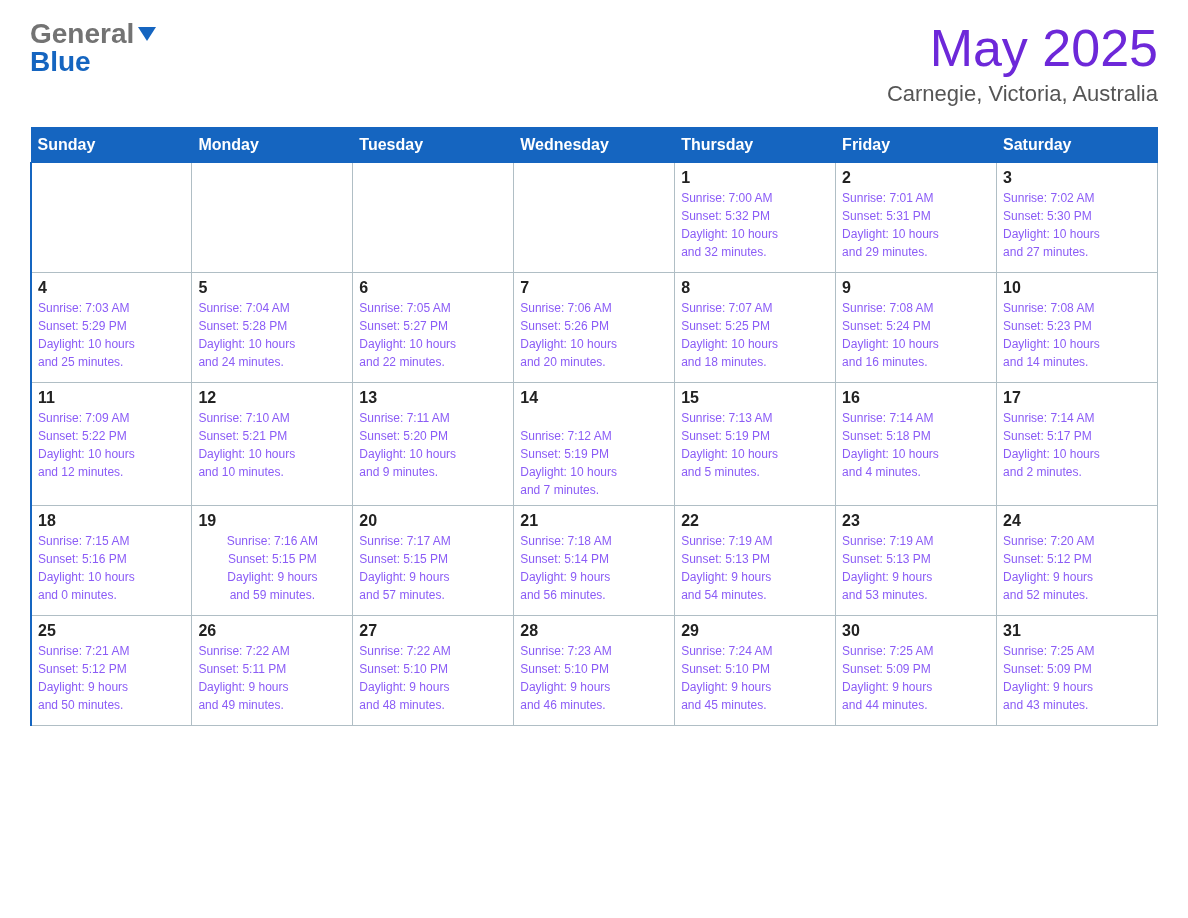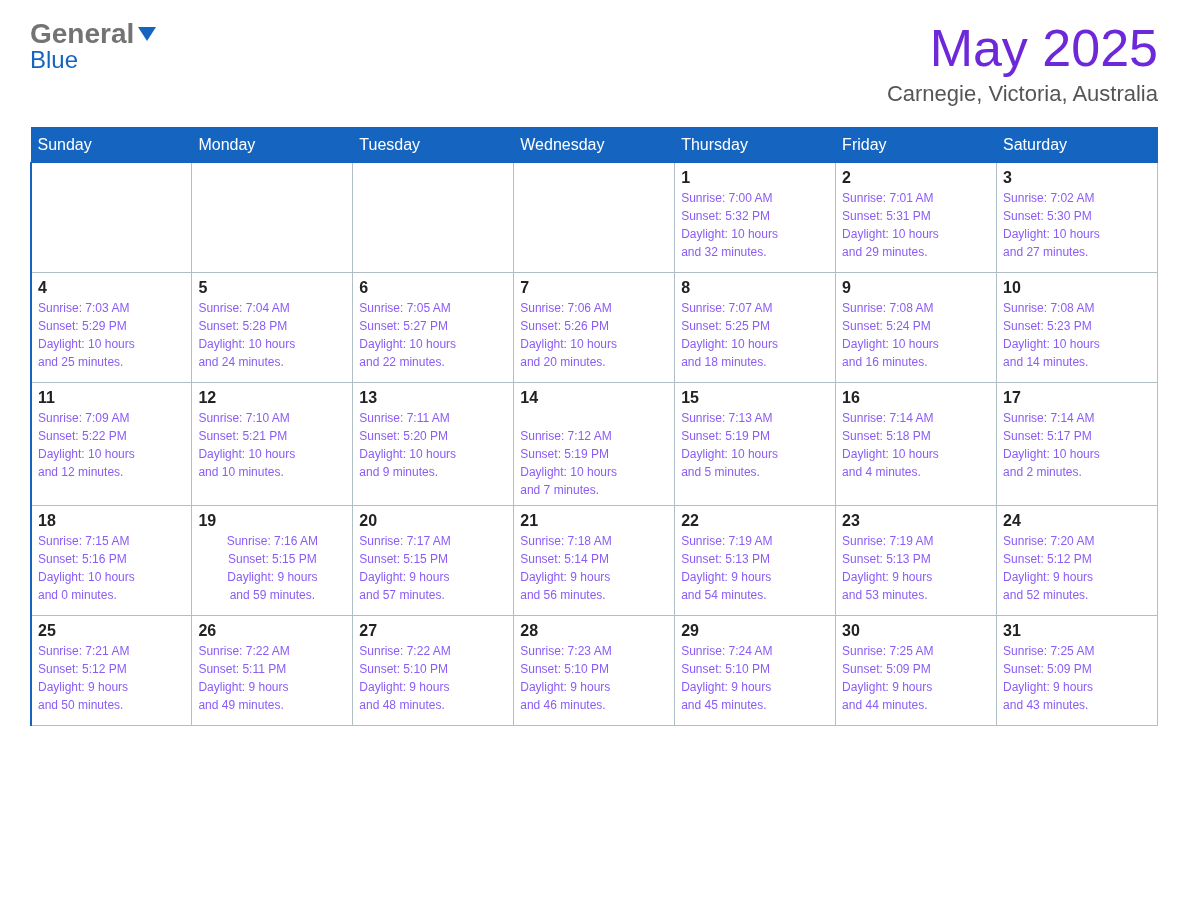--- a/index.html
+++ b/index.html
@@ -22,22 +22,22 @@
       flex-direction: column;
       align-items: flex-start;
     }
     .logo-text {
       font-size: 28px;
       font-weight: bold;
       color: #737373;
       line-height: 1;
     }
     .logo-line2 {
-      font-size: 24px;
-      font-weight: normal;
+      font-size: 28px;
+      font-weight: bold;
       color: #1565c0;
       line-height: 1;
     }
     .title-section {
       text-align: right;
     }
     .month-title {
       font-size: 52px;
       font-weight: normal;
       color: #6d28d9;
@@ -50,21 +50,21 @@
     }
     table {
       width: 100%;
       border-collapse: collapse;
       table-layout: fixed;
     }
     thead tr th {
       background: #1565c0;
       color: #fff;
       font-size: 16px;
-      font-weight: normal;
+      font-weight: bold;
       padding: 8px 6px;
       text-align: left;
       border: 1px solid #1565c0;
       margin-top: 28px;
     }
     tbody tr td {
       border: 1px solid #b0bec5;
       vertical-align: top;
       padding: 6px;
       height: 110px;

